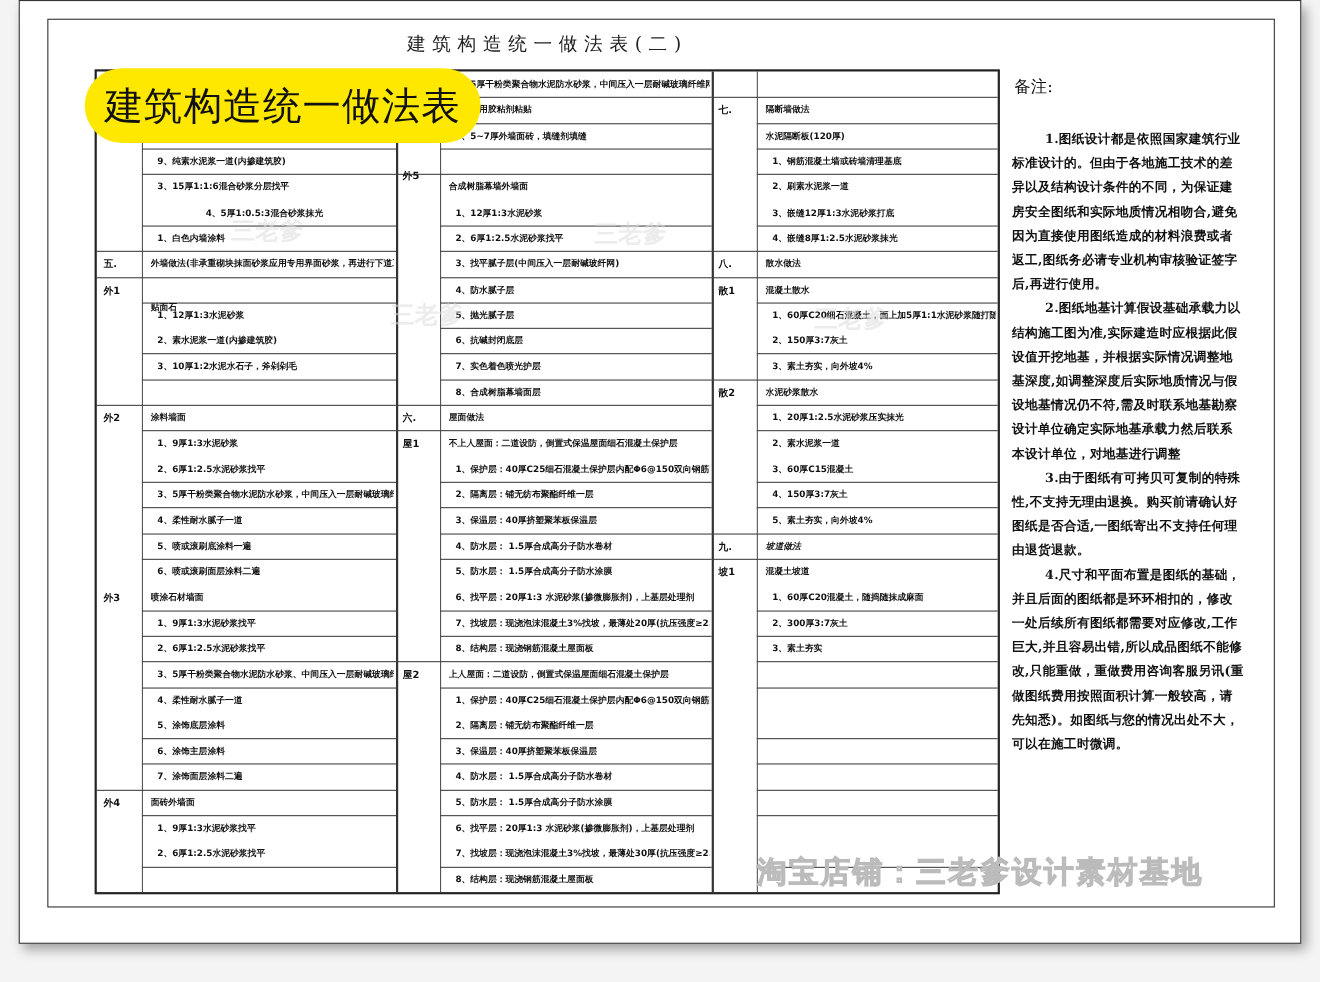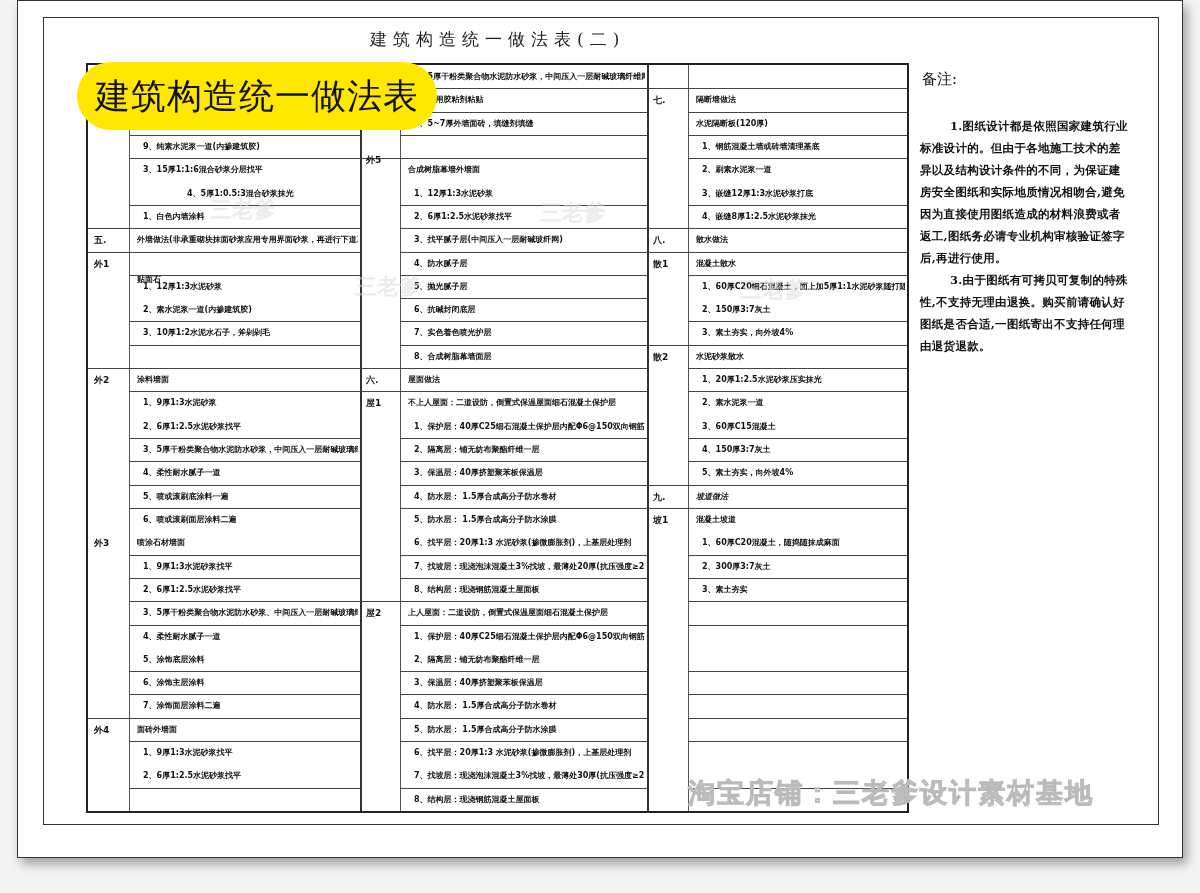--- a/index.html
+++ b/index.html
@@ -301,20 +301,22 @@
     <div class="cell" style="left: 608px; top: 682.062px; width: 209px;"></div>
     <div class="cell" style="left: 565px; top: 705.375px; font-size: 9px;"></div>
     <div class="cell" style="left: 608px; top: 705.375px; width: 209px;"></div>
     <div class="cell" style="left: 565px; top: 728.688px; font-size: 9px;"></div>
     <div class="cell" style="left: 608px; top: 728.688px; width: 209px;"></div>
   </div>
 
 <div class="notes">
   <h3>备注:</h3>
   <p>1.图纸设计都是依照国家建筑行业标准设计的。但由于各地施工技术的差异以及结构设计条件的不同，为保证建房安全图纸和实际地质情况相吻合,避免因为直接使用图纸造成的材料浪费或者返工,图纸务必请专业机构审核验证签字后,再进行使用。</p>
+  <p>2.图纸地基计算假设基础承载力以结构施工图为准,实际建造时应根据此假设值开挖地基，并根据实际情况调整地基深度,如调整深度后实际地质情况与假设地基情况仍不符,需及时联系地基勘察设计单位确定实际地基承载力然后联系本设计单位，对地基进行调整</p>
   <p>3.由于图纸有可拷贝可复制的特殊性,不支持无理由退换。购买前请确认好图纸是否合适,一图纸寄出不支持任何理由退货退款。</p>
+  <p>4.尺寸和平面布置是图纸的基础，并且后面的图纸都是环环相扣的，修改一处后续所有图纸都需要对应修改,工作巨大,并且容易出错,所以成品图纸不能修改,只能重做，重做费用咨询客服另讯(重做图纸费用按照面积计算一般较高，请先知悉)。如图纸与您的情况出处不大，可以在施工时微调。</p>
 </div>
 
 <div class="wm" style="left:210px;top:195px;font-size:22px;">三老爹</div>
 <div class="wm" style="left:540px;top:198px;font-size:22px;">三老爹</div>
 <div class="wm" style="left:355px;top:272px;font-size:22px;">三老爹</div>
 <div class="wm" style="left:740px;top:275px;font-size:22px;">三老爹</div>
 <div class="wm-bottom">淘宝店铺：三老爹设计素材基地</div>
 
 </body></html>

